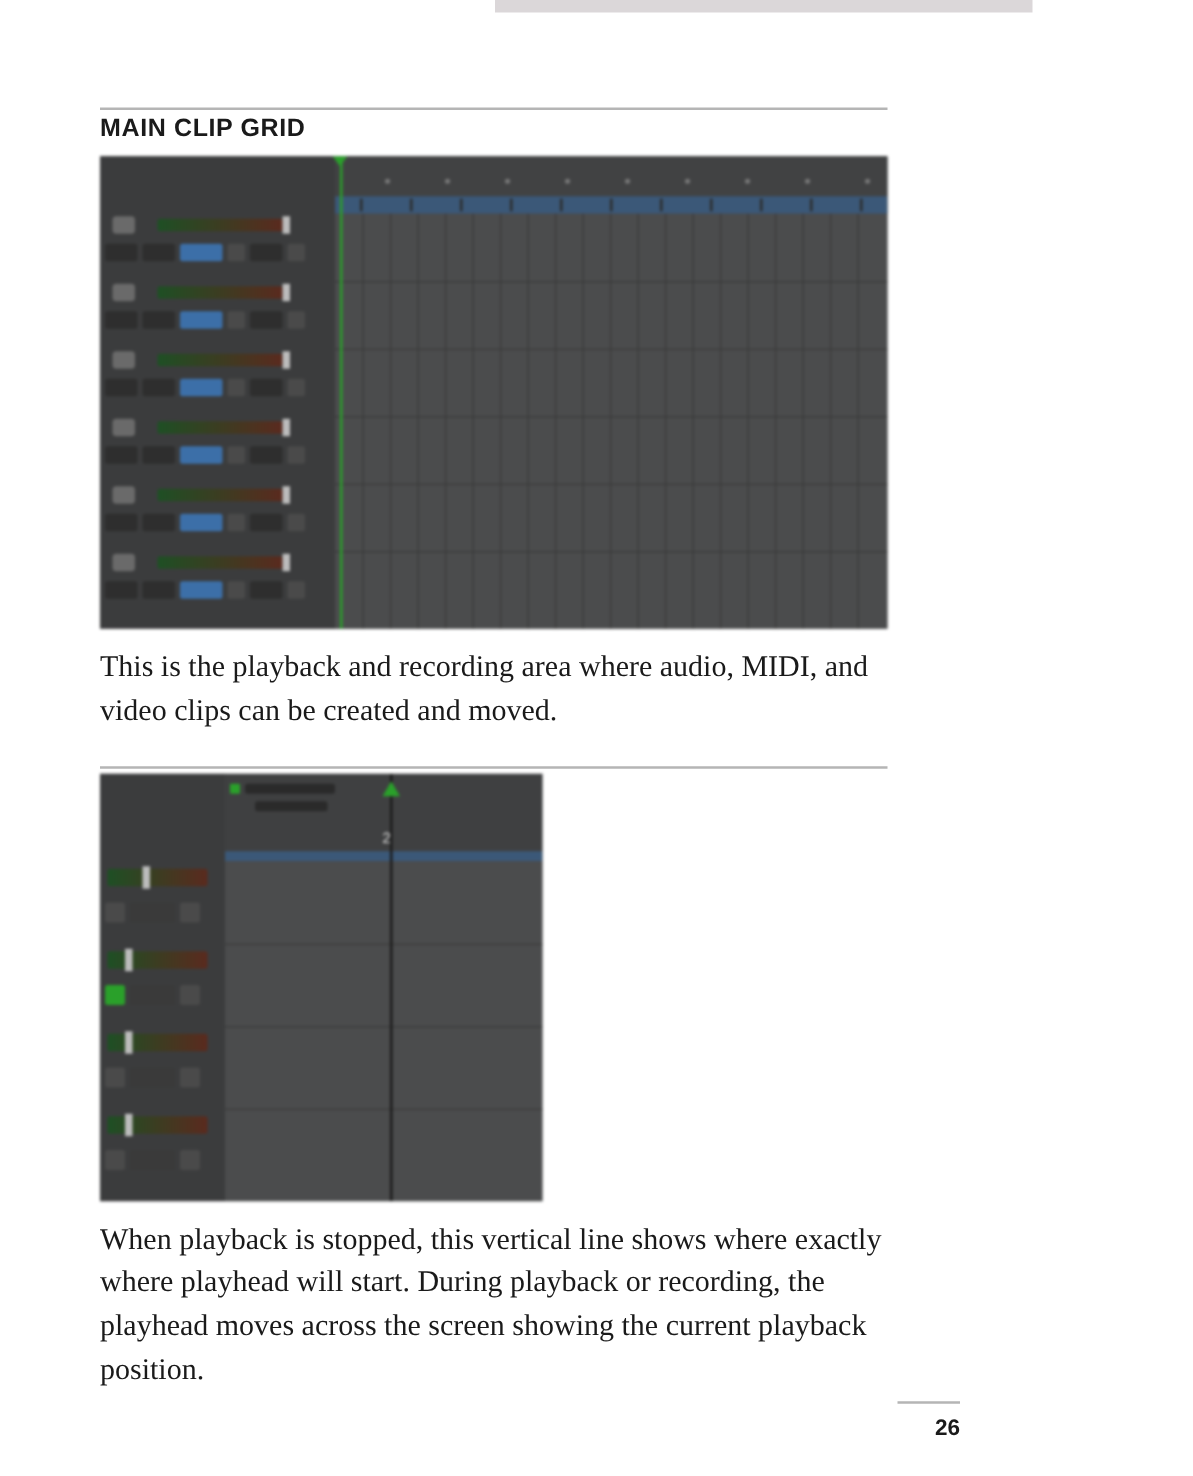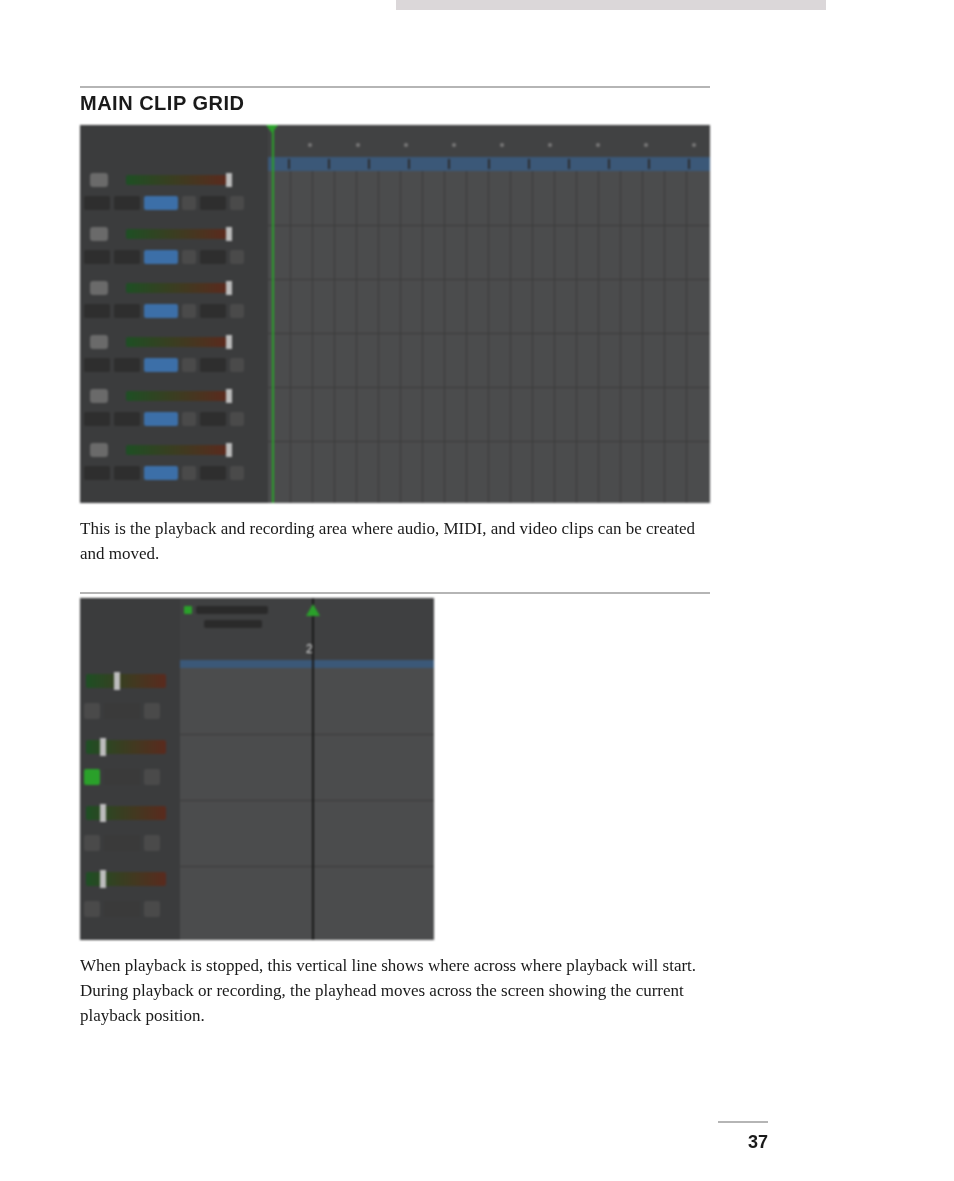--- a/index.html
+++ b/index.html
@@ -2,21 +2,21 @@
 <html><head>
 <meta charset="utf-8">
 <style>
   html,body{margin:0;padding:0;background:#fff;font-family:Georgia,'Times New Roman',serif;color:#1a1a1a}
   .page{width:826px;min-height:1181px;position:relative;box-sizing:border-box}
   .header-stripe{position:absolute;top:0;right:0;height:10px;width:430px;background:#dbd7d9}
   .content{position:absolute;left:80px;top:86px;width:630px}
   .rule{border-top:2px solid #b5b5b5;margin:0 0 4px 0}
   .rule2{border-top:2px solid #b5b5b5;margin:26px 0 4px 0}
   .sec-title{font-family:Arial,Helvetica,sans-serif;font-weight:900;font-size:20px;letter-spacing:.5px;margin:0 0 10px 0;text-transform:uppercase}
-  .body{font-size:17px;line-height:1.45;margin:14px 0 0 0}
+  .body{font-size:24px;line-height:1.45;margin:14px 0 0 0}
   .pg-num{position:absolute;right:58px;bottom:28px;font-family:Arial,Helvetica,sans-serif;font-weight:700;font-size:18px}
   .pg-num-rule{position:absolute;right:58px;bottom:58px;width:50px;border-top:2px solid #b5b5b5}
 
   
   .shot1{width:630px;height:378px;background:#4b4c4d;position:relative;overflow:hidden;filter:blur(1.2px)}
   .s1-trackpanel{position:absolute;left:0;top:0;width:188px;height:100%;background:#3b3c3d}
   .s1-header{position:absolute;left:0;top:0;width:100%;height:46px;background:#3f4041}
   .s1-hdr-red{position:absolute;left:6px;top:8px;width:10px;height:10px;background:#b02a2a;border-radius:2px}
   .s1-hdr-lbl{position:absolute;left:72px;top:8px;width:90px;height:10px;background:#2a2a2a;border-radius:2px}
   .s1-track{position:absolute;left:0;width:188px;height:54px}
@@ -211,18 +211,18 @@
       </div>
       <div class="s2-trk" style="top:268px">
         <div class="bar"></div>
           <div class="handle" style="left:20px"></div>
         <div class="row"><span class="b"></span><span class="b arm"></span><span class="b"></span></div>
       </div>
       <div class="s2-playhead"></div>
       <div class="s2-ph-tri"></div>
     </div>
 
-    <p class="body">When playback is stopped, this vertical line shows where across where playback will start. During playback or recording, the playhead moves across the screen showing the current playback position.</p>
+    <p class="body">When playback is stopped, this vertical line shows where exactly where playhead will start. During playback or recording, the playhead moves across the screen showing the current playback position.</p>
   </div>
 
   <div class="pg-num-rule"></div>
-  <div class="pg-num">37</div>
+  <div class="pg-num">26</div>
 </div>
 
 </body></html>

